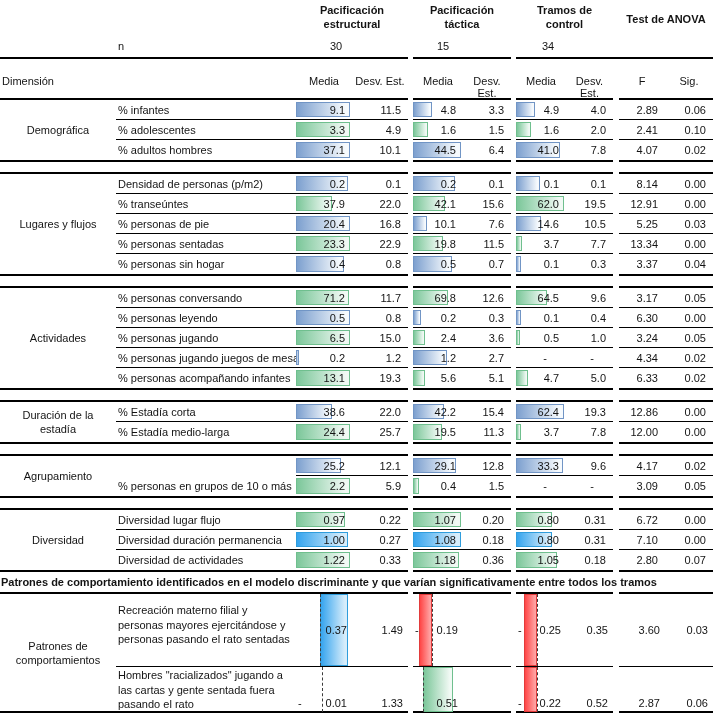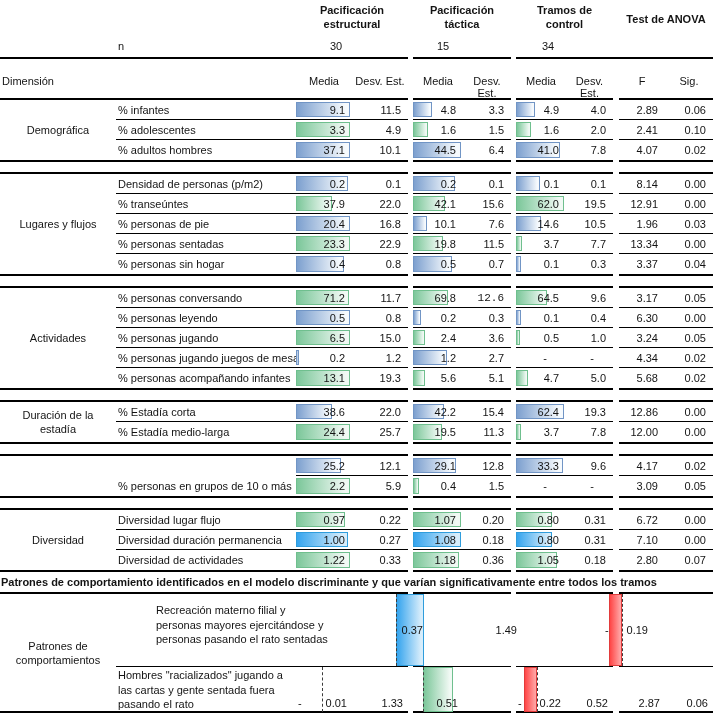--- a/index.html
+++ b/index.html
@@ -285,21 +285,21 @@
             <span class="v">7.6</span>
           </div>
           <div class="cell num bl" style="grid-column: 9;">
             <div class="bar" style="width: 50%; background: linear-gradient(90deg, rgb(125, 160, 207), rgb(246, 250, 253) 92%); border-color: rgb(113, 149, 197);"></div>
             <span class="v">14.6</span>
           </div>
           <div class="cell num bl" style="grid-column: 10;">
             <span class="v">10.5</span>
           </div>
           <div class="cell num bl" style="grid-column: 12;">
-            <span class="v">1.96</span>
+            <span class="v">5.25</span>
           </div>
           <div class="cell num bl" style="grid-column: 13;">
             <span class="v">0.03</span>
           </div>
         </div>
         <div class="tg row">
           <div class="cell var bl" style="grid-column: 2;">% personas sentadas</div>
           <div class="cell num bl" style="grid-column: 3;">
             <div class="bar" style="width: 96%; background: linear-gradient(90deg, rgb(124, 199, 154), rgb(241, 249, 244) 92%); border-color: rgb(111, 191, 142);"></div>
             <span class="v">23.3</span>
@@ -382,21 +382,21 @@
             <div class="bar" style="width: 94%; background: linear-gradient(90deg, rgb(124, 199, 154), rgb(241, 249, 244) 92%); border-color: rgb(111, 191, 142);"></div>
             <span class="v">71.2</span>
           </div>
           <div class="cell num bl" style="grid-column: 4;">
             <span class="v">11.7</span>
           </div>
           <div class="cell num bl" style="grid-column: 6;">
             <div class="bar" style="width: 70%; background: linear-gradient(90deg, rgb(124, 199, 154), rgb(241, 249, 244) 92%); border-color: rgb(111, 191, 142);"></div>
             <span class="v">69.8</span>
           </div>
-          <div class="cell num bl" style="grid-column: 7; font-family: Liberation Mono, monospace;">
+          <div class="cell num bl" style="grid-column: 7;">
             <span class="v">12.6</span>
           </div>
           <div class="cell num bl" style="grid-column: 9;">
             <div class="bar" style="width: 62%; background: linear-gradient(90deg, rgb(124, 199, 154), rgb(241, 249, 244) 92%); border-color: rgb(111, 191, 142);"></div>
             <span class="v">64.5</span>
           </div>
           <div class="cell num bl" style="grid-column: 10;">
             <span class="v">9.6</span>
           </div>
           <div class="cell num bl" style="grid-column: 12;">
@@ -512,21 +512,21 @@
             <span class="v">5.1</span>
           </div>
           <div class="cell num" style="grid-column: 9;">
             <div class="bar" style="width: 24%; background: linear-gradient(90deg, rgb(124, 199, 154), rgb(241, 249, 244) 92%); border-color: rgb(111, 191, 142);"></div>
             <span class="v">4.7</span>
           </div>
           <div class="cell num" style="grid-column: 10;">
             <span class="v">5.0</span>
           </div>
           <div class="cell num" style="grid-column: 12;">
-            <span class="v">5.68</span>
+            <span class="v">6.33</span>
           </div>
           <div class="cell num" style="grid-column: 13;">
             <span class="v">0.02</span>
           </div>
         </div>
         <div class="tg rulerow">
           <div class="rl" style="grid-column: 1 / 5;"></div>
           <div class="rl" style="grid-column: 6 / 8;"></div>
           <div class="rl" style="grid-column: 9 / 11;"></div>
           <div class="rl" style="grid-column: 12 / 14;"></div>
@@ -679,20 +679,23 @@
           <div class="cell num" style="grid-column: 13;">
             <span class="v">0.05</span>
           </div>
         </div>
         <div class="tg rulerow">
           <div class="rl" style="grid-column: 1 / 5;"></div>
           <div class="rl" style="grid-column: 6 / 8;"></div>
           <div class="rl" style="grid-column: 9 / 11;"></div>
           <div class="rl" style="grid-column: 12 / 14;"></div>
         </div>
+        <div class="dimlab">
+          <div>Agrupamiento</div>
+        </div>
       </div>
       <div class="gap"></div>
       <div class="section">
         <div class="tg rulerow">
           <div class="rl" style="grid-column: 1 / 5;"></div>
           <div class="rl" style="grid-column: 6 / 8;"></div>
           <div class="rl" style="grid-column: 9 / 11;"></div>
           <div class="rl" style="grid-column: 12 / 14;"></div>
         </div>
         <div class="tg row">
@@ -800,21 +803,21 @@
   <div class="note">Patrones de comportamiento identificados en el modelo discriminante y que varían significativamente entre todos los tramos</div>
 
   <div id="patterns">
       <div class="section">
         <div class="tg rulerow">
           <div class="rl" style="grid-column: 1 / 5;"></div>
           <div class="rl" style="grid-column: 6 / 8;"></div>
           <div class="rl" style="grid-column: 9 / 11;"></div>
           <div class="rl" style="grid-column: 12 / 14;"></div>
         </div>
-        <div class="tg prow" style="height: 72px; gap: 38px;">
+        <div class="tg prow" style="height: 72px;">
           <div class="plab pl1">
             <div>Recreación materno filial y</div>
             <div>personas mayores ejercitándose y</div>
             <div>personas  pasando el rato sentadas</div>
           </div>
           <div class="pcell" style="grid-column: 3;">
             <div class="pbar" style="left: 43%; width: 50%; background: linear-gradient(90deg, rgb(53, 164, 238), rgb(215, 237, 251) 92%); border-color: rgb(47, 157, 220);"></div>
             <div class="axis" style="left: 43%;"></div>
             <span class="pval vmid">0.37</span>
           </div>

